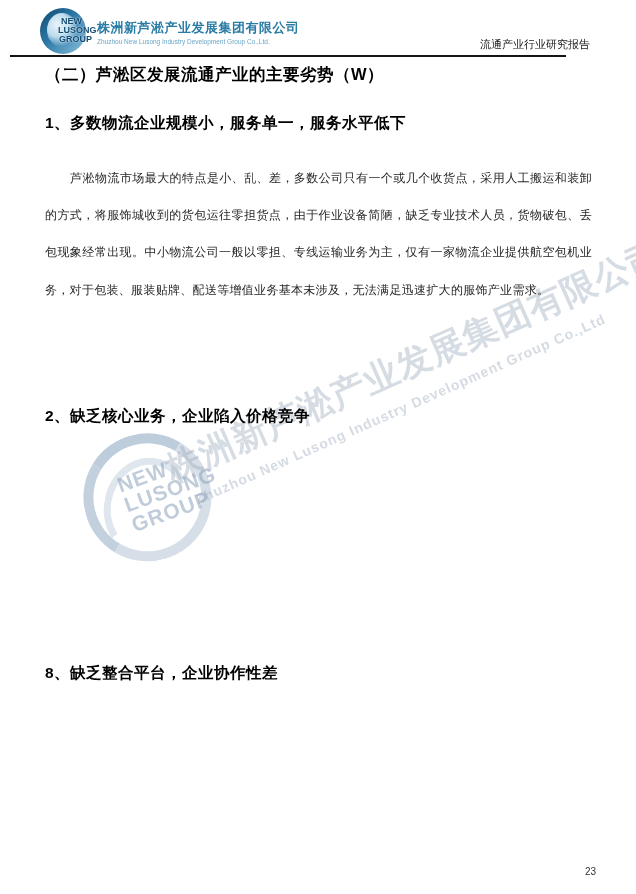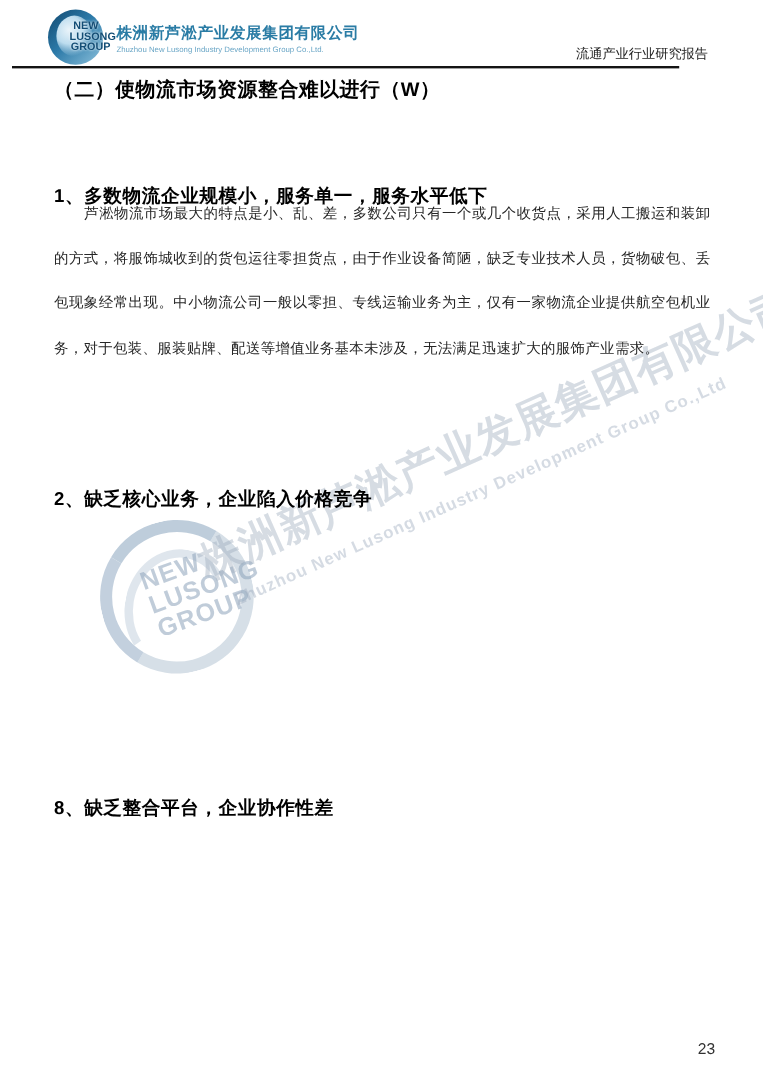--- a/index.html
+++ b/index.html
@@ -88,26 +88,26 @@
   .sec-heading{
     position:absolute;left:45px;width:560px;
     font-family:"Liberation Sans",sans-serif;font-weight:bold;
     font-size:15.5px;color:#000000;letter-spacing:0.5px;
   }
   .sec-body{
     position:absolute;left:45px;width:547px;
     font-size:12px;line-height:37.2px;text-align:justify;
     text-indent:2.1em;color:#262626;letter-spacing:0.3px;
   }
-  #h1{top:113px;margin-top:40px;} #b1{top:160px;}
+  #h1{top:113px;} #b1{top:160px;}
   #h2{top:406px;} #b2{top:452px;}
   #h3{top:663px;} #b3{top:706px;height:152px;overflow:hidden;}
   .page-number{
     position:absolute;right:40px;top:866px;
-    font-family:"Liberation Sans",sans-serif;font-size:13px;color:#333333;
+    font-family:"Liberation Sans",sans-serif;font-size:10px;color:#333333;
   }
 </style>
 </head>
 <body>
 
 <div class="wm-layer">
   <div class="wm-logo">
     <div class="wm-circle"></div>
     <div class="wm-logo-text">
       <div>NEW</div>
@@ -127,21 +127,21 @@
   <div class="logo-word lw3">GROUP</div>
 
   <div class="company">
     <div class="company-cn">株洲新芦淞产业发展集团有限公司</div>
     <div class="company-en">Zhuzhou New Lusong Industry Development Group Co.,Ltd.</div>
   </div>
 
   <div class="report-title">流通产业行业研究报告</div>
   <div class="header-line"></div>
 
-  <div class="doc-title">（二）使物流市场资源整合难以进行（W）</div>
+  <div class="doc-title">（二）芦淞区发展流通产业的主要劣势（W）</div>
 
   <div class="sec-heading" id="h1">1、多数物流企业规模小，服务单一，服务水平低下</div>
   <div class="sec-body" id="b1">芦淞物流市场最大的特点是小、乱、差，多数公司只有一个或几个收货点，采用人工搬运和装卸的方式，将服饰城收到的货包运往零担货点，由于作业设备简陋，缺乏专业技术人员，货物破包、丢包现象经常出现。中小物流公司一般以零担、专线运输业务为主，仅有一家物流企业提供航空包机业务，对于包装、服装贴牌、配送等增值业务基本未涉及，无法满足迅速扩大的服饰产业需求。</div>
 
   <div class="sec-heading" id="h2">2、缺乏核心业务，企业陷入价格竞争</div>
 
   <div class="sec-heading" id="h3">8、缺乏整合平台，企业协作性差</div>
 
   <div class="page-number">23</div>
 </div>

